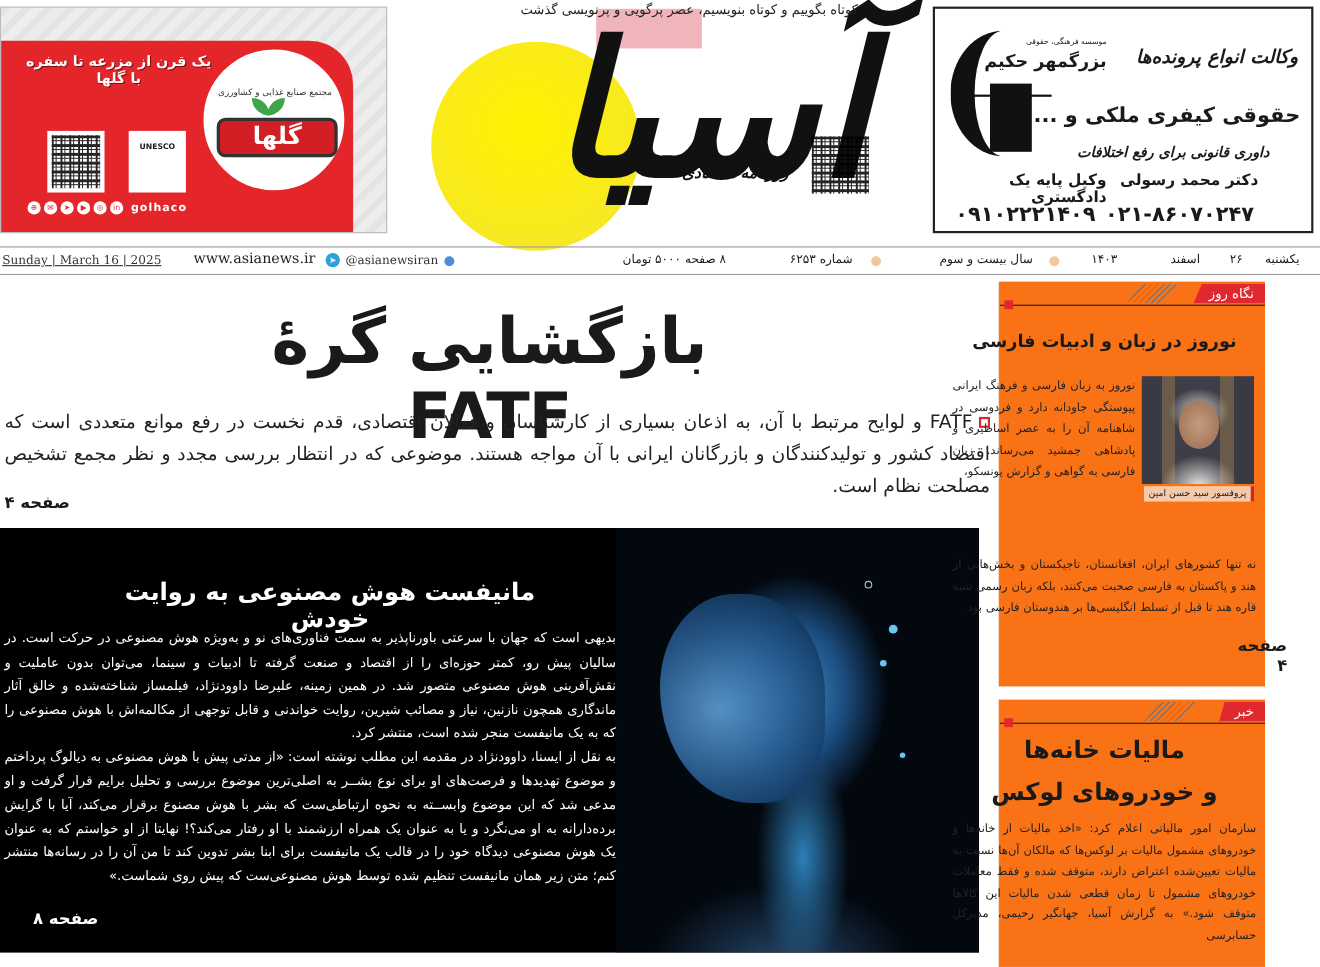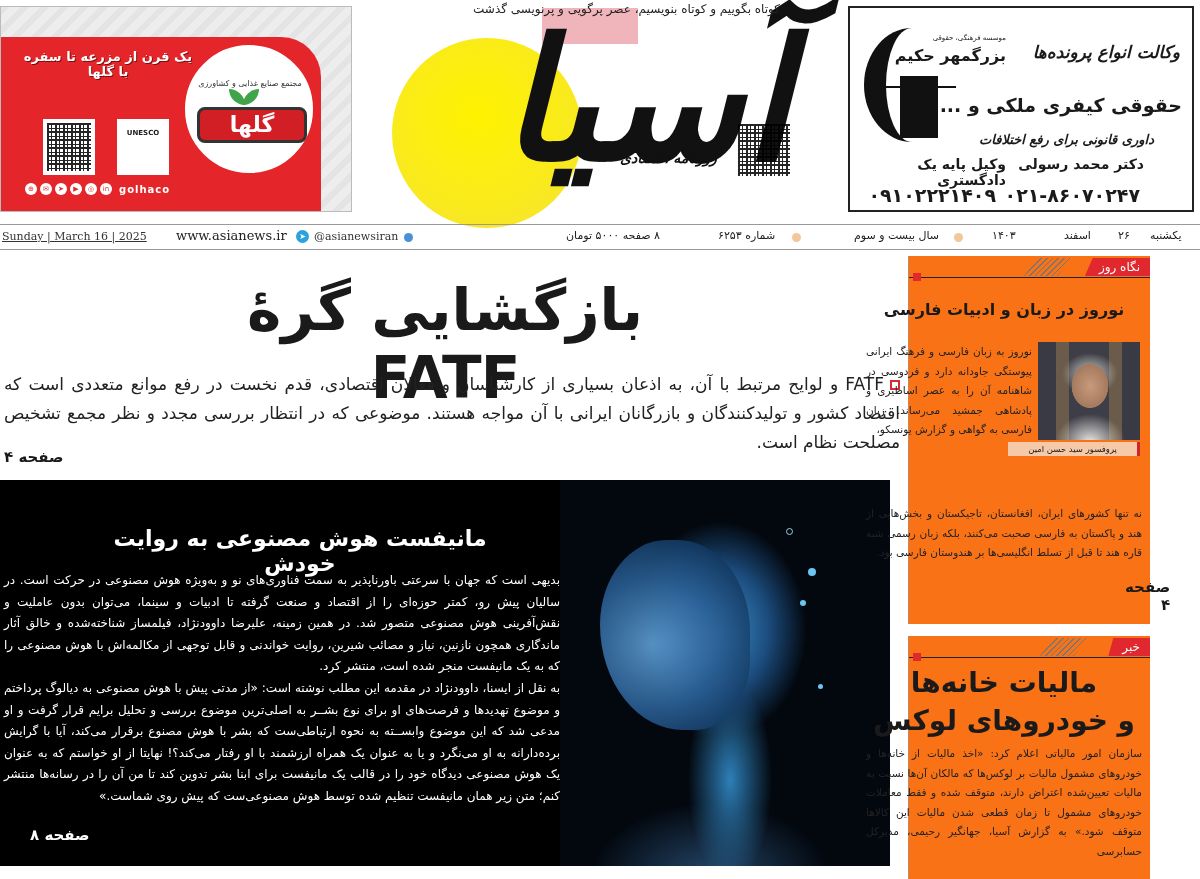--- a/index.html
+++ b/index.html
@@ -100,28 +100,28 @@
   .side .txt { font-size: 10.5px; line-height: 19.5px; color: #222; text-align: justify; }
   .side .pageref { font-size: 15px; font-weight: bold; }
 
   .side1 { top: 256px; height: 368px; }
   .side1 h3 { position: absolute; right: 8px; top: 44px; width: 276px; font-size: 16px; }
   .side1 .photo { position: absolute; right: 10px; top: 86px; width: 102px; height: 98px; background:
       radial-gradient(ellipse 30px 36px at 52px 44px, #c89a7c 0%, #a47a5e 60%, transparent 62%),
       radial-gradient(ellipse 40px 30px at 52px 32px, #cfcfc9 0%, transparent 70%),
       radial-gradient(ellipse 50px 40px at 52px 100px, #e8e6e0 0%, transparent 70%),
       linear-gradient(90deg, #3a3a44 0 18%, #6a5b4a 18% 30%, #3e3e48 30% 70%, #6a5b4a 70% 82%, #3a3a44 82%); }
-  .side1 .caption { position: absolute; right: 10px; top: 186px; height: 14px; background: #f6c9a8; font-size: 8.5px; line-height: 14px; padding: 0 20px; border-right: 3px solid #d3242b; }
+  .side1 .caption { position: absolute; right: 10px; top: 186px; height: 14px; background: #f6c9a8; font-size: 8.5px; line-height: 14px; padding: 0 4px; border-right: 3px solid #d3242b; }
   .side1 .txt1 { position: absolute; right: 118px; top: 86px; width: 166px; }
   .side1 .txt2 { position: absolute; right: 8px; top: 180px; width: 276px; text-indent: 108px; }
   .side1 .txt3 { position: absolute; right: 8px; top: 248px; width: 276px; }
   .side1 .pageref { position: absolute; left: 216px; top: 322px; }
 
   .side2 { top: 636px; height: 243px; }
-  .side2 h3 { position: absolute; right: 8px; top: 28px; width: 276px; font-size: 28px; line-height: 38px; }
+  .side2 h3 { position: absolute; right: 8px; top: 28px; width: 276px; font-size: 22px; line-height: 38px; }
   .side2 .txt { position: absolute; right: 8px; top: 108px; width: 276px; }
 </style>
 </head>
 <body>
 
 <div class="header">
 
   <div class="ad-left">
     <div class="herbs"></div>
     <div class="red"></div>

